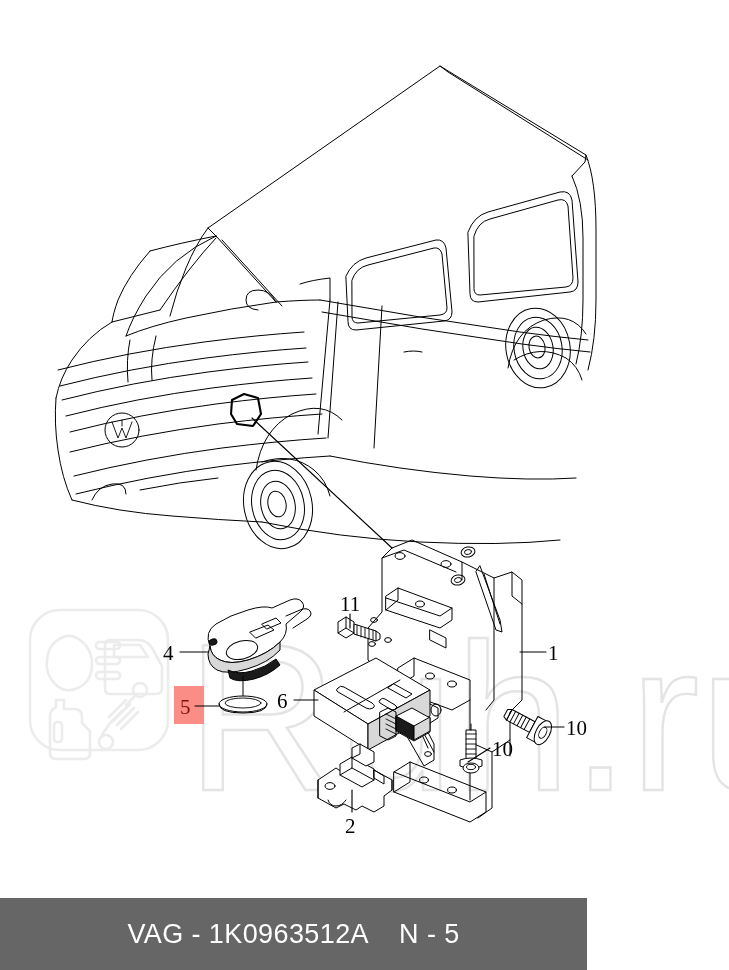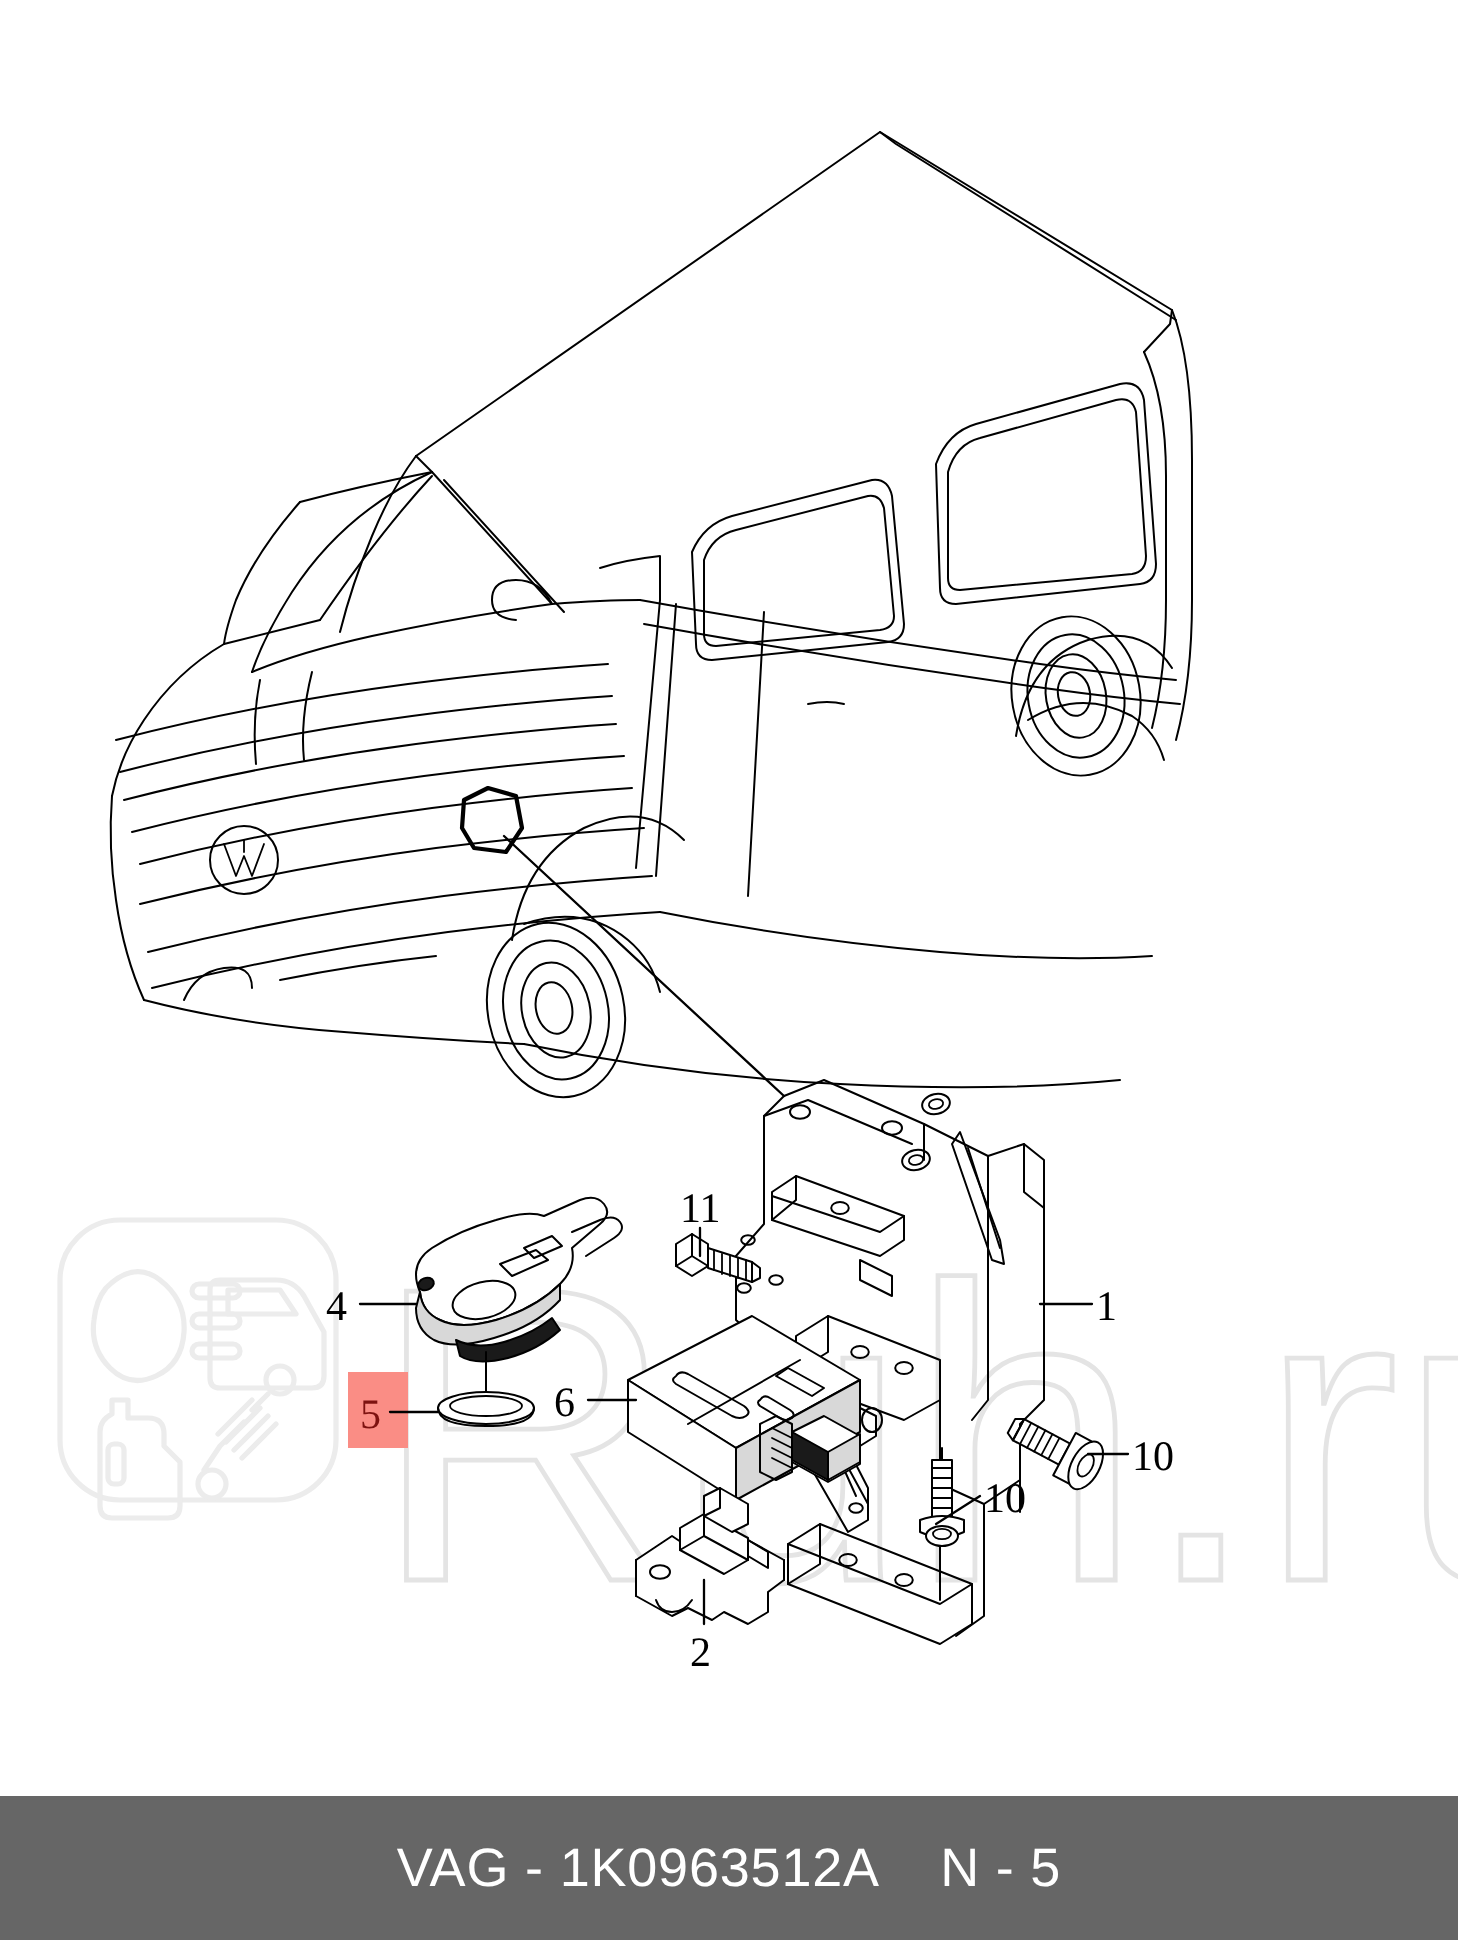--- a/index.html
+++ b/index.html
@@ -12,21 +12,21 @@
   .layer{position:absolute;left:0;top:0;width:729px;height:970px;}
   #wm-layer{z-index:1;}
   #art-layer{z-index:3;}
   #label-layer{z-index:4;}
 
   
   #hl5{position:absolute;z-index:2;left:174px;top:686px;width:30px;height:38px;
        background:#fa8d85;}
 
   
-  #footer{position:absolute;left:0;top:898px;width:729px;height:72px;
+  #footer{position:absolute;left:0;top:898px;width:587px;height:72px;
           background:#666666;z-index:6;display:flex;align-items:center;
           justify-content:center;}
   #footer .ft{color:#ffffff;font-size:27px;letter-spacing:.4px;white-space:pre;}
 
   
   svg{display:block;}
   .ln{fill:none;stroke:#000;stroke-width:1;stroke-linejoin:round;stroke-linecap:round;}
   .ln-t{fill:none;stroke:#000;stroke-width:.9;stroke-linejoin:round;stroke-linecap:round;}
   .ln-b{fill:none;stroke:#000;stroke-width:2.1;stroke-linejoin:round;stroke-linecap:round;}
   .fil-w{fill:#ffffff;stroke:#000;stroke-width:1;stroke-linejoin:round;}

